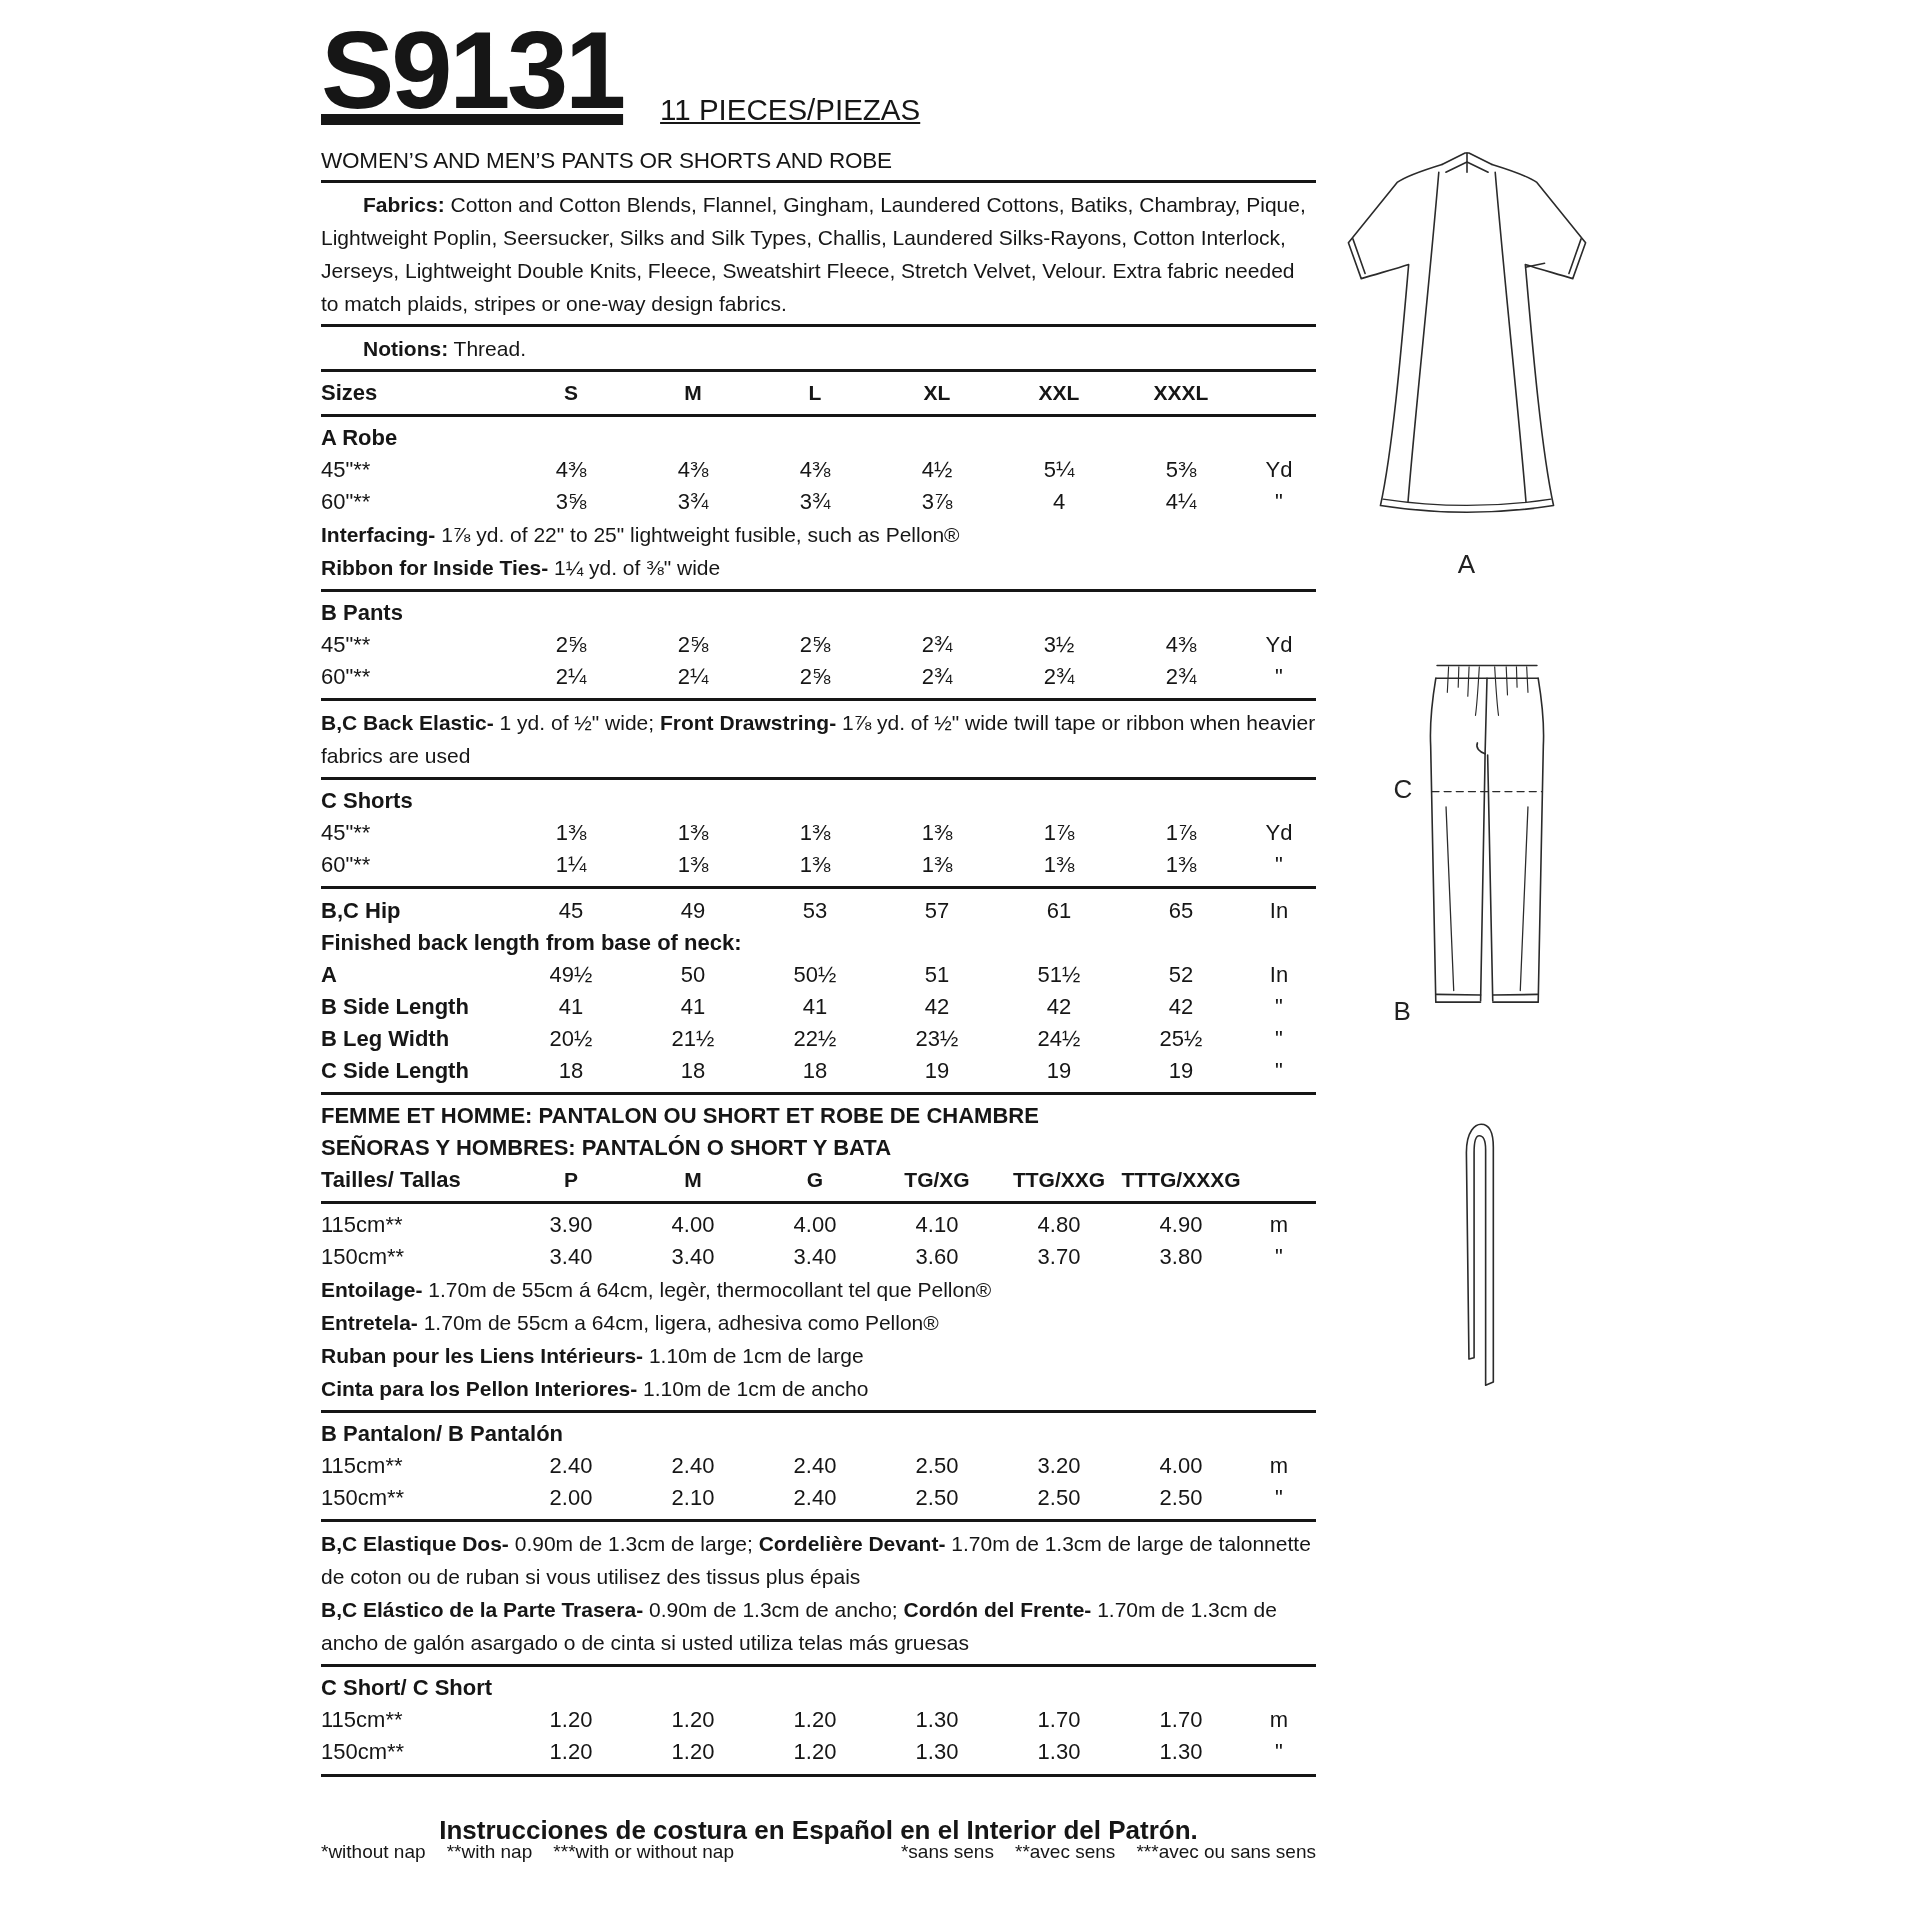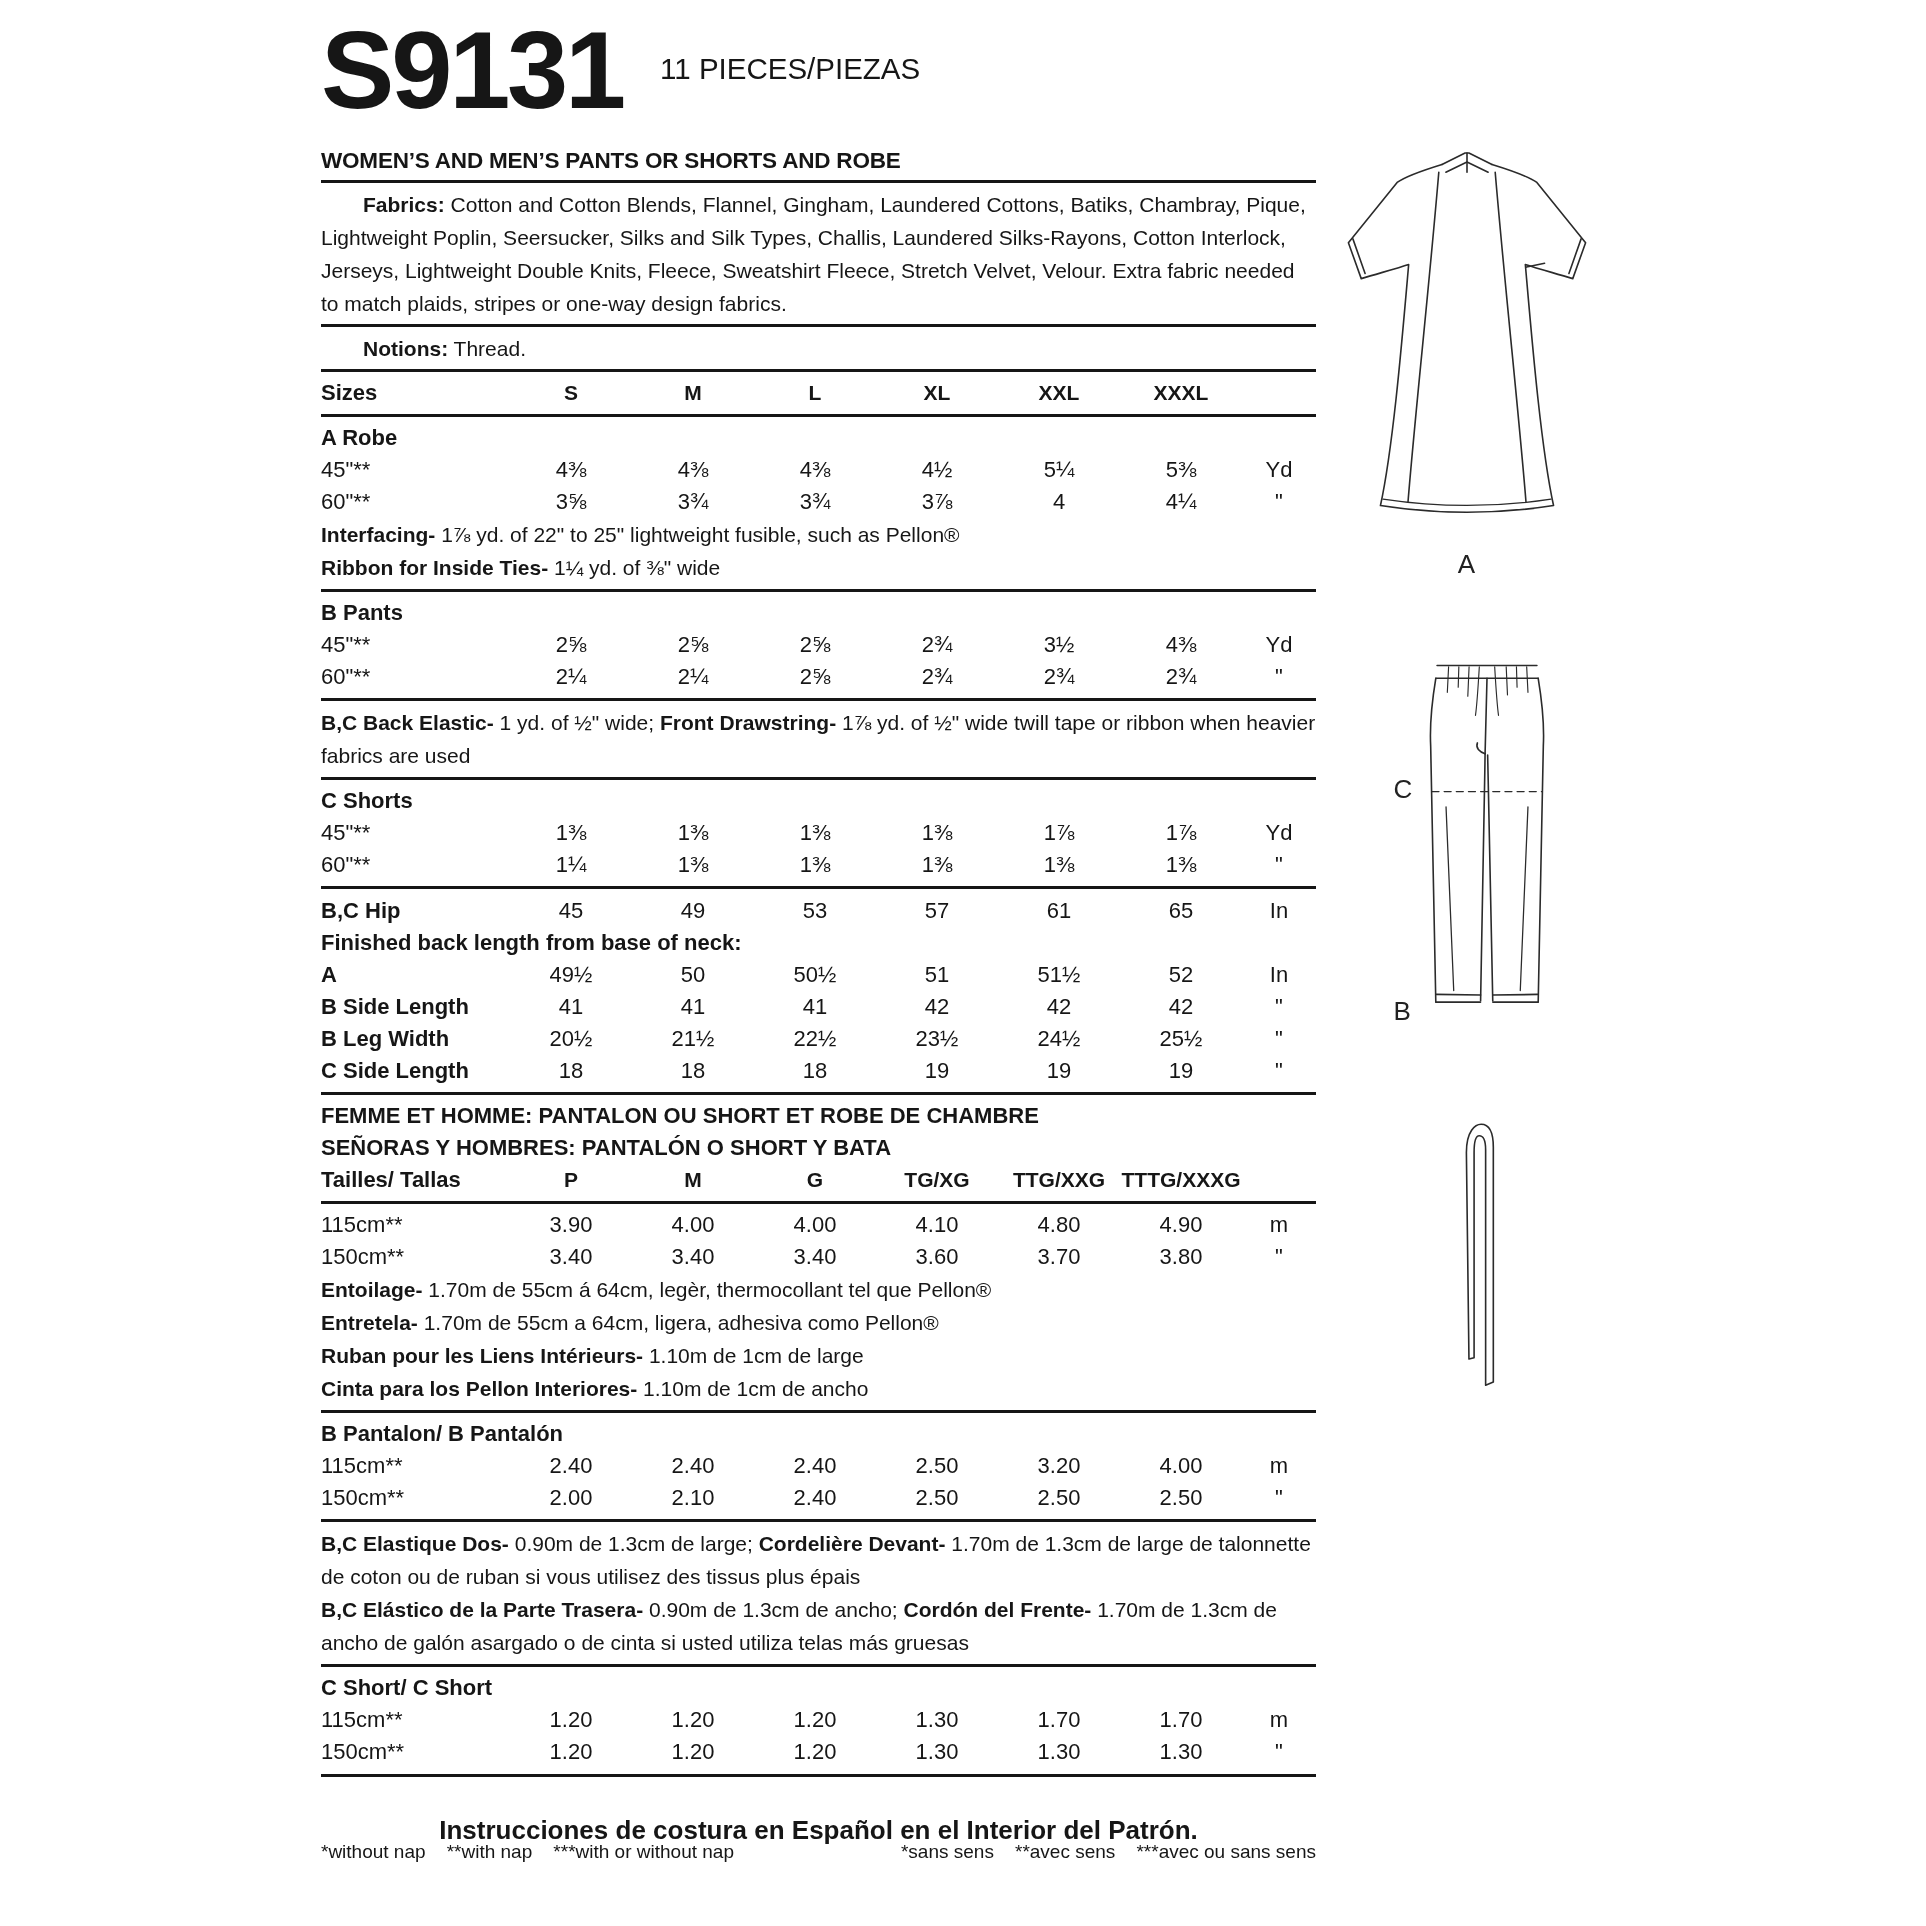--- a/index.html
+++ b/index.html
@@ -2,24 +2,24 @@
 <html style="font-size:10.3px"><head>
 <meta charset="utf-8">
 <style>
   html,body{margin:0;padding:0;}
   body{
     width:1926px;height:1926px;position:relative;overflow:hidden;
     background:#ffffff;color:#161616;
     font-family:"Liberation Sans", sans-serif;
   }
   .content{position:absolute;left:321px;top:11.6px;width:995px;}
-  .masthead{display:flex;align-items:center;gap:37px;}
+  .masthead{display:flex;align-items:flex-end;gap:37px;text-decoration:underline;}
   .pattern-number{font-size:110px;font-weight:700;letter-spacing:-3.2px;line-height:1.05;}
   .pieces{font-size:29.5px;letter-spacing:0;}
-  .main-title{margin-top:19px;font-weight:700;font-size:22.5px;letter-spacing:-0.2px;line-height:29.5px;}
+  .main-title{margin-top:19px;font-weight:400;font-size:22.5px;letter-spacing:-0.2px;line-height:29.5px;}
   .hrule{border-top:3.2px solid #161616;margin:4.5px 0 4.5px;}
   .para{font-size:21px;line-height:33px;}
   .para b{font-weight:700;margin-left:42px;}
   
   .trow{
     display:grid;
     grid-template-columns:189px 122px 122px 122px 122px 122px 122px 74px;
     font-size:22px;line-height:32px;
   }
   .trow .v,.trow .unit{text-align:center;white-space:nowrap;}

